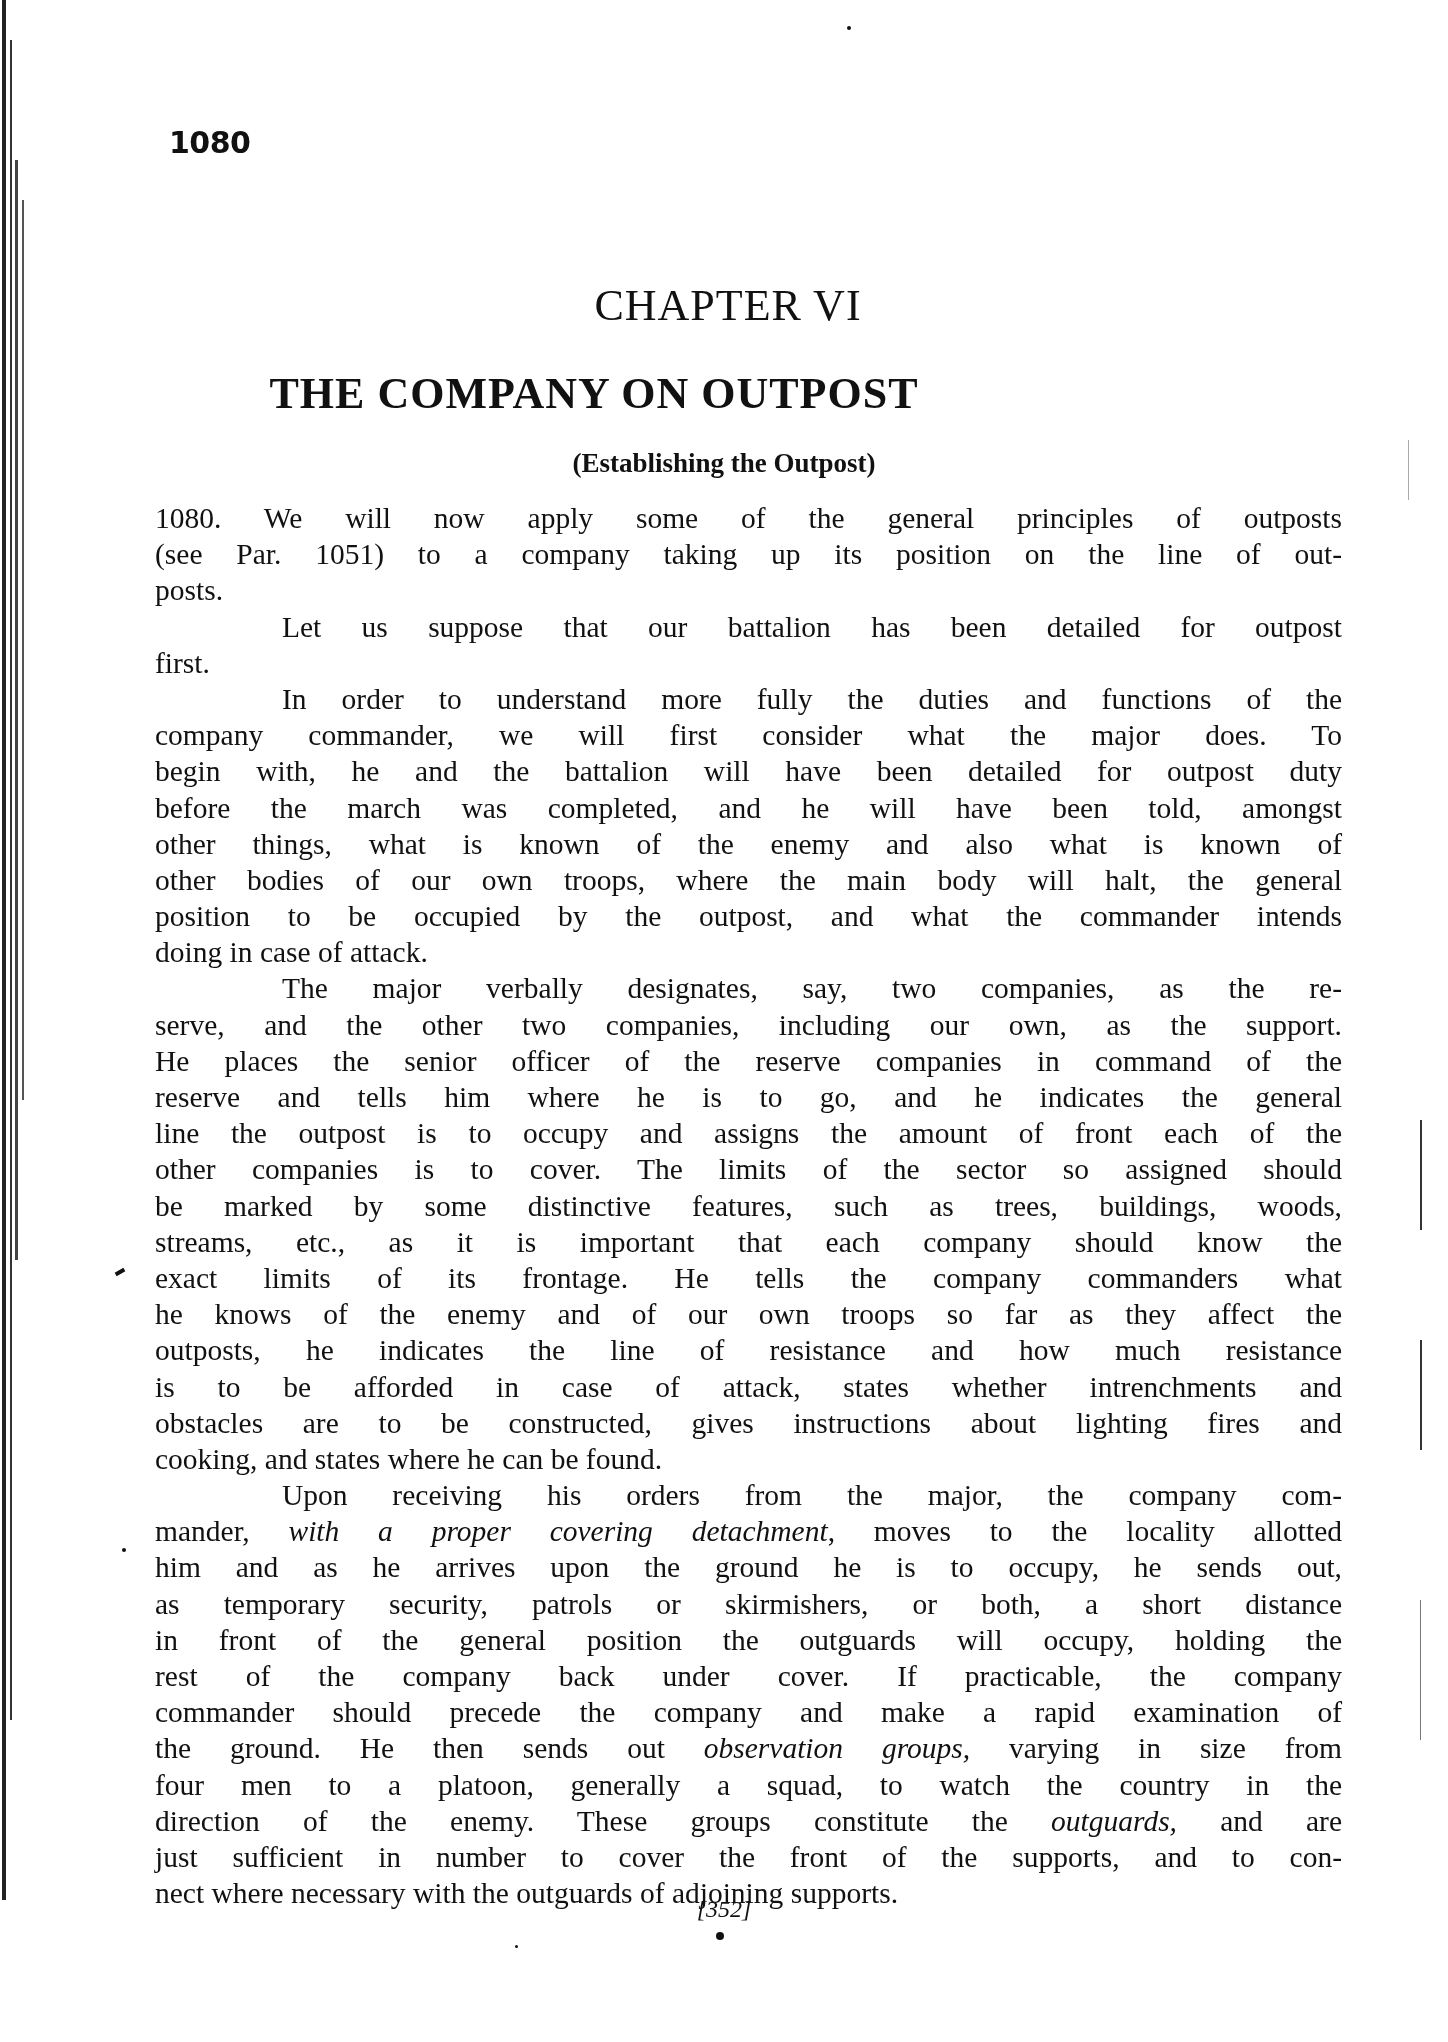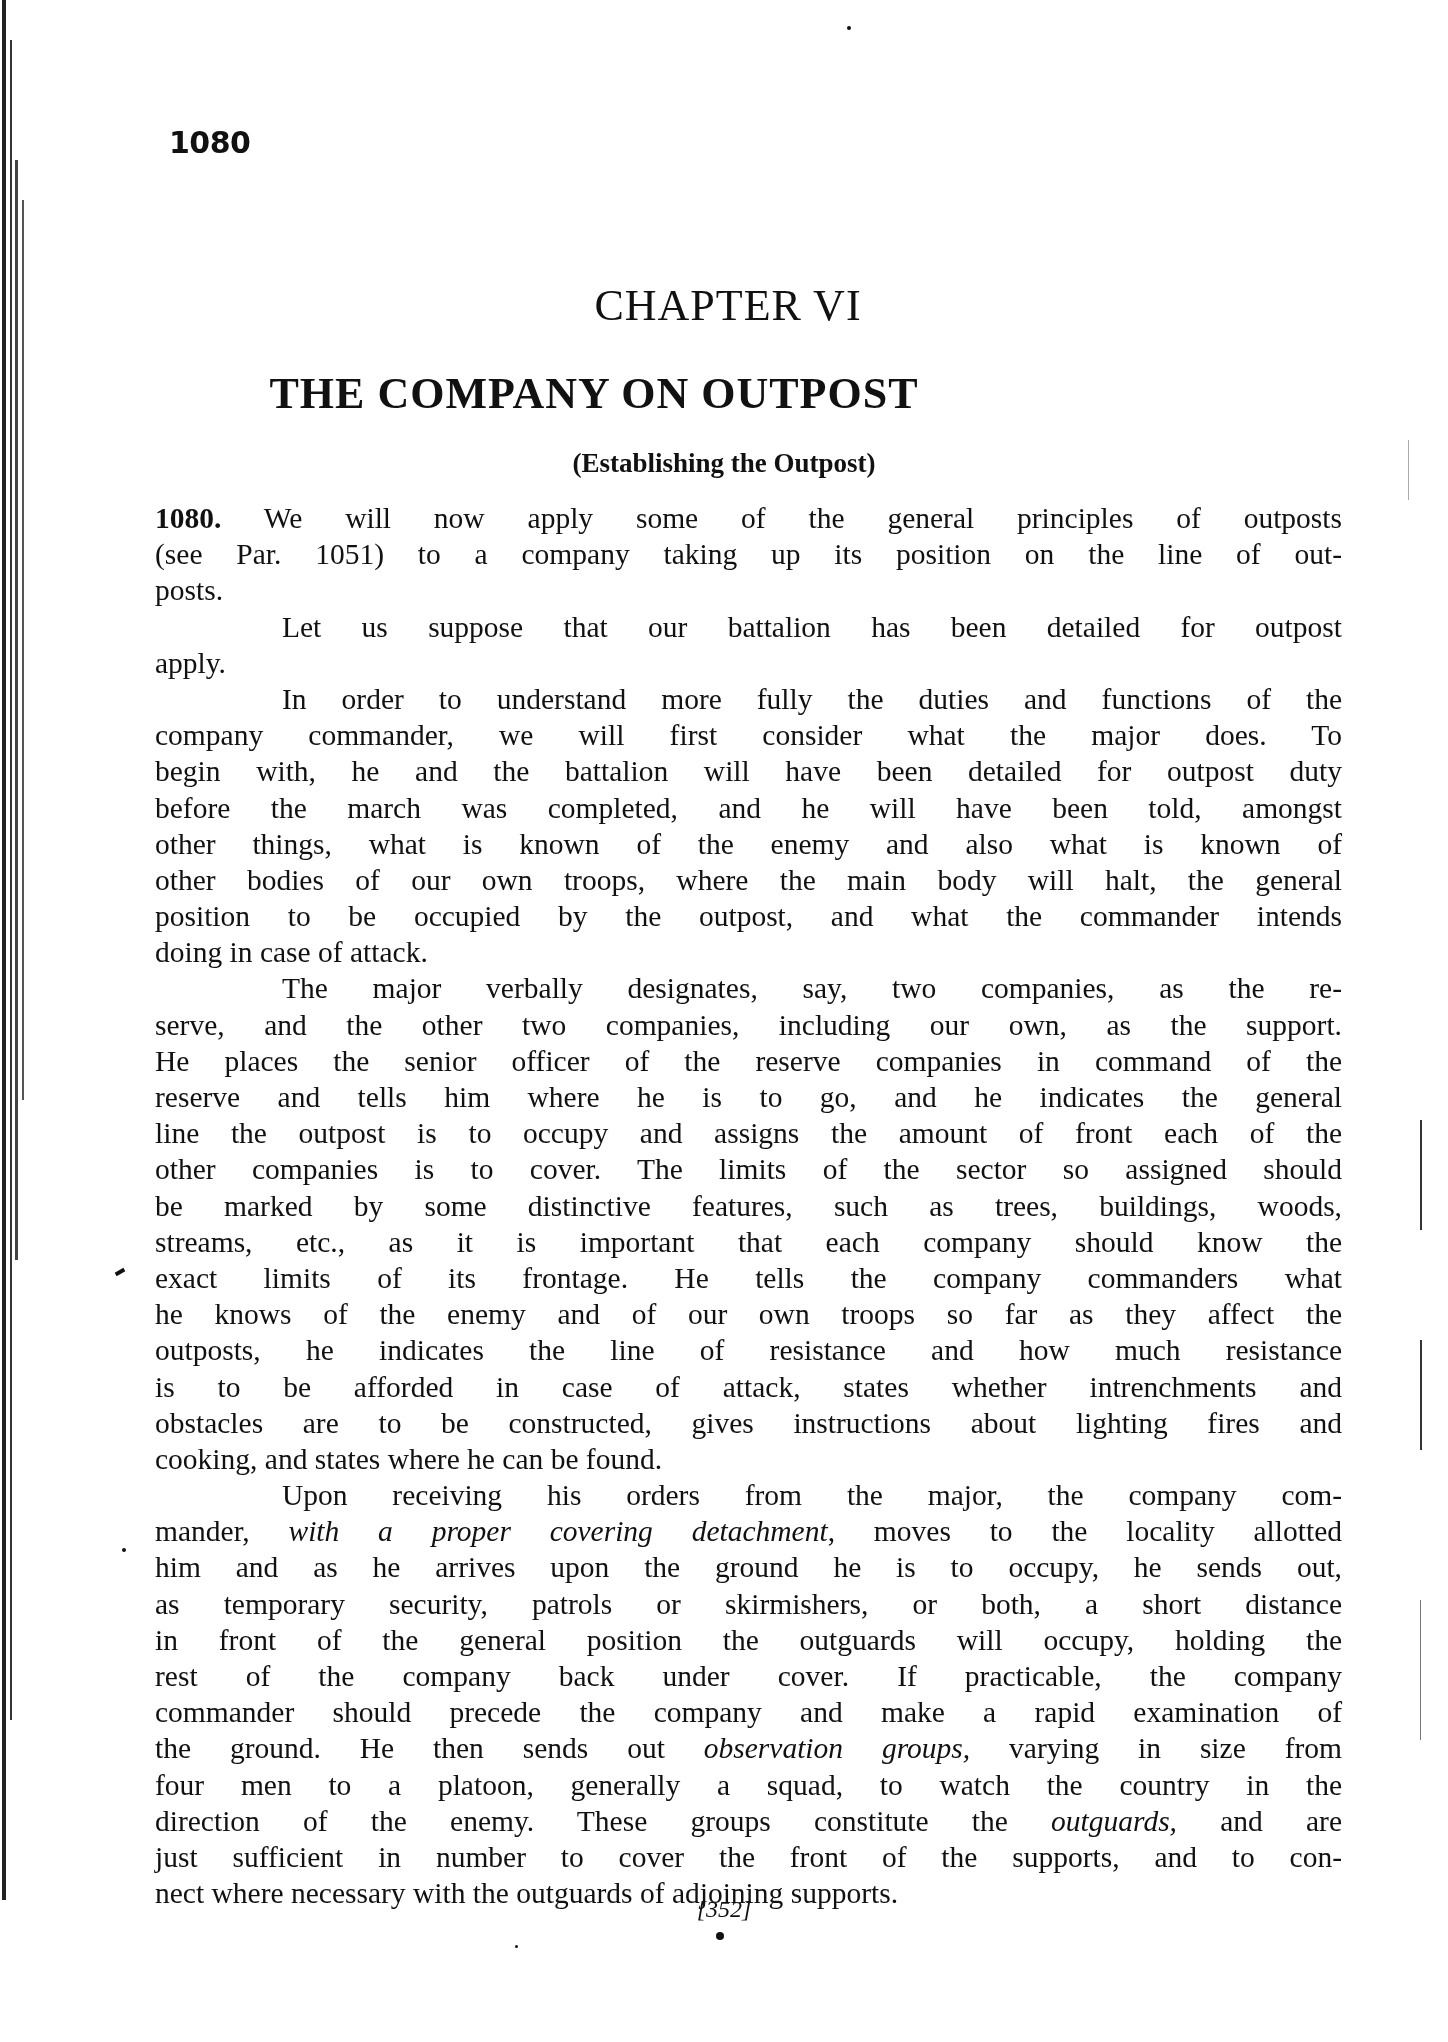--- a/index.html
+++ b/index.html
@@ -10,21 +10,21 @@
   .binding .b3 { position: absolute; left: 15px; top: 160px; width: 3px; height: 1100px; background: #444; }
   .binding .b4 { position: absolute; left: 22px; top: 200px; width: 2px; height: 900px; background: #555; }
   .running-head { position: absolute; left: 150px; top: 125px; font-family: "DejaVu Sans", "Liberation Sans", sans-serif; font-weight: bold; font-size: 30px; letter-spacing: -0.5px; margin-left: 19px; }
   .chapter { position: absolute; left: 4px; width: 1448px; top: 280px; text-align: center; font-family: "Liberation Serif", serif; font-size: 44px; letter-spacing: 1px; }
   .title { position: absolute; left: 0; width: 1188px; top: 368px; text-align: center; font-family: "Liberation Serif", serif; font-size: 44px; font-weight: bold; letter-spacing: 1px; }
   .subtitle { position: absolute; left: 0; width: 1448px; top: 448px; text-align: center; font-family: "Liberation Serif", serif; font-size: 27px; font-weight: bold; }
   .body-text { position: absolute; left: 155px; top: 500px; width: 1187px; font-family: "Liberation Serif", serif; font-size: 29.5px; line-height: 36.2px; }
   .line { display: block; text-align: justify; text-align-last: justify; white-space: nowrap; height: 36.2px; }
   .line.last { text-align-last: left; }
   .line.indent { padding-left: 127px; }
-  .para-num { font-weight: bold; }
+  .para-num { font-weight: normal; }
   em { font-style: italic; }
   .folio { position: absolute; left: 0; width: 1448px; top: 1896px; text-align: center; font-family: "Liberation Serif", serif; font-size: 24px; font-style: italic; }
   .speck { position: absolute; background: #111; border-radius: 50%; }
   .margin-mark { position: absolute; left: 115px; top: 1270px; width: 10px; height: 4px; background: #111; transform: rotate(-30deg); }
   .rule-right { position: absolute; background: #333; width: 2px; }
 </style>
 </head>
 <body>
 
 <div class="binding">
@@ -48,21 +48,21 @@
 <div class="running-head">1080</div>
 <div class="chapter">CHAPTER VI</div>
 <div class="title">THE COMPANY ON OUTPOST</div>
 <div class="subtitle">(Establishing the Outpost)</div>
 
 <div class="body-text" id="body-text">
     <span class="line"><span class="para-num">1080.</span> We will now apply some of the general principles of outposts</span>
     <span class="line">(see Par. 1051) to a company taking up its position on the line of out-</span>
     <span class="line last">posts.</span>
     <span class="line indent">Let us suppose that our battalion has been detailed for outpost</span>
-    <span class="line last">apply.</span>
+    <span class="line last">first.</span>
     <span class="line indent">In order to understand more fully the duties and functions of the</span>
     <span class="line">company commander, we will first consider what the major does.  To</span>
     <span class="line">begin with, he and the battalion will have been detailed for outpost duty</span>
     <span class="line">before the march was completed, and he will have been told, amongst</span>
     <span class="line">other things, what is known of the enemy and also what is known of</span>
     <span class="line">other bodies of our own troops, where the main body will halt, the general</span>
     <span class="line">position to be occupied by the outpost, and what the commander intends</span>
     <span class="line last">doing in case of attack.</span>
     <span class="line indent">The major verbally designates, say, two companies, as the re-</span>
     <span class="line">serve, and the other two companies, including our own, as the support.</span>

